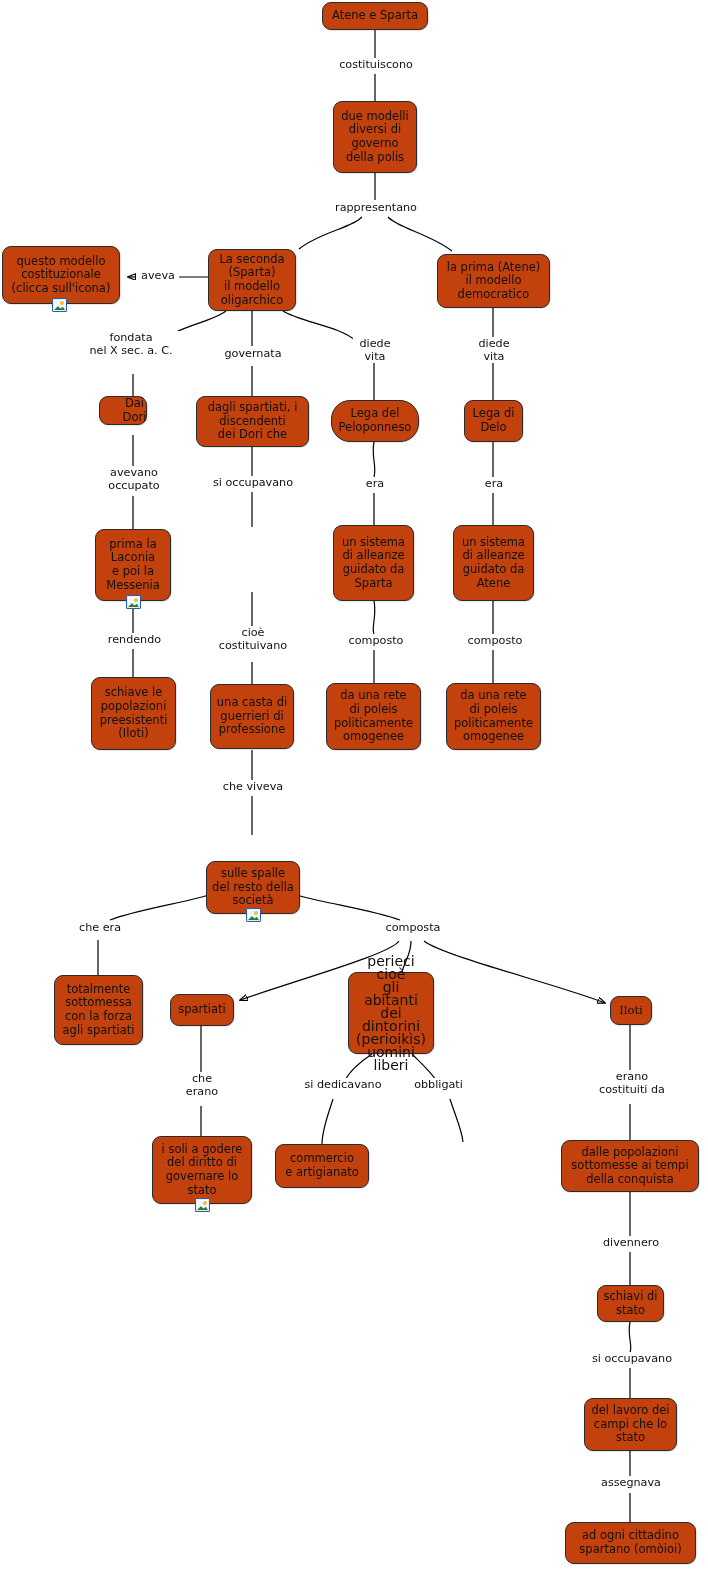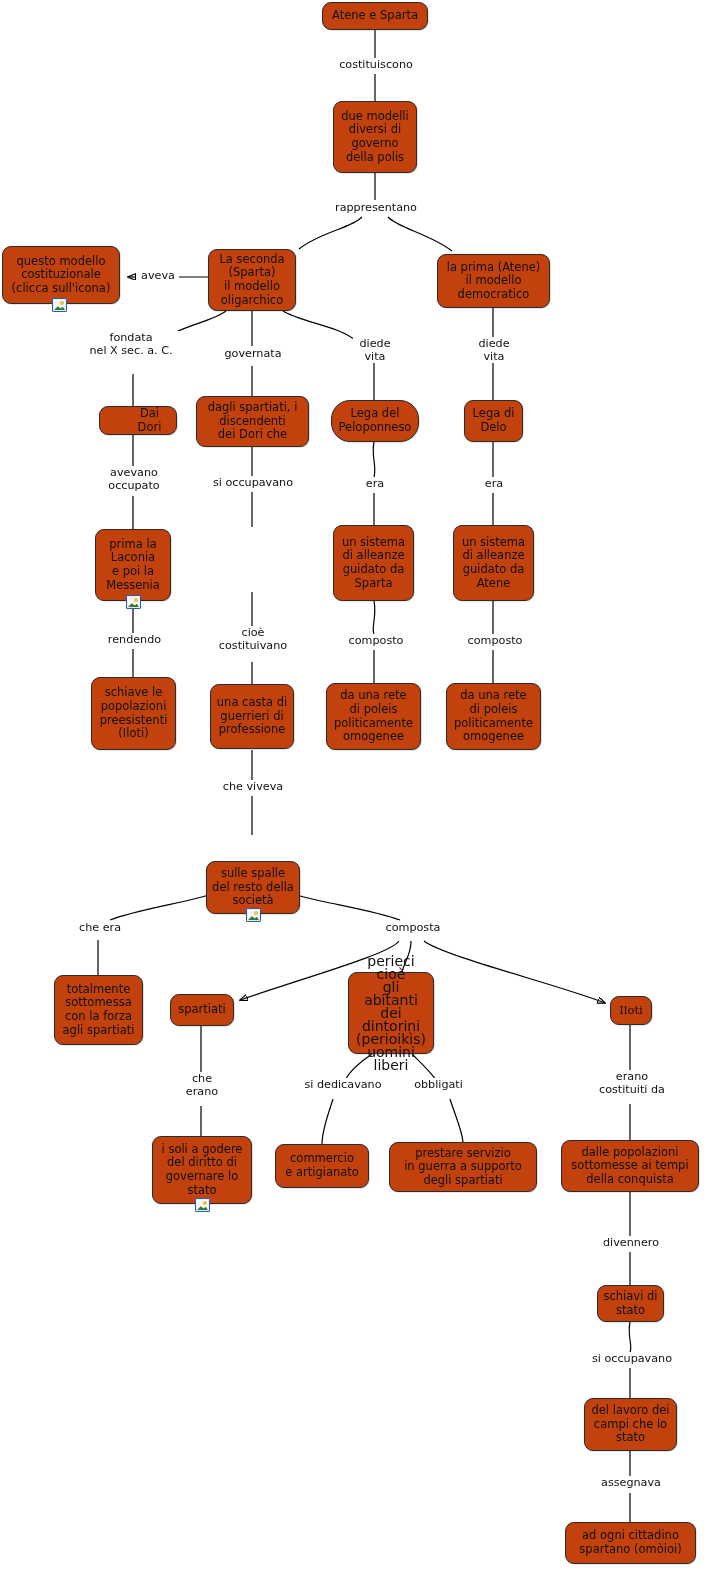--- a/index.html
+++ b/index.html
@@ -222,21 +222,21 @@
     <span>questo modello
 costituzionale
 (clicca sull'icona)</span>
     <span class="pic-icon" style="left:49px; top:51px;">
       <span class="sky"></span>
       <span class="hill"></span>
       <span class="sun"></span>
     </span>
   </div>
 
-  <div class="node" style="left:99px; top:406px; width:78px; height:29px;padding-left:28px;">
+  <div class="node" style="left:99px; top:396px; width:48px; height:29px;padding-left:28px;">
     <span>Dai Dori</span>
   </div>
 
   <div class="node" style="left:196px; top:396px; width:113px; height:51px;">
     <span>dagli spartiati, i
 discendenti
 dei Dori che</span>
   </div>
 
   <div class="node" style="left:331px; top:400px; width:88px; height:42px;border-radius:19px;">
@@ -347,25 +347,20 @@
       <span class="hill"></span>
       <span class="sun"></span>
     </span>
   </div>
 
   <div class="node" style="left:275px; top:1144px; width:94px; height:44px;">
     <span>commercio
 e artigianato</span>
   </div>
 
-  <div class="node" style="left:389px; top:1142px; width:148px; height:50px;">
-    <span>prestare servizio
-in guerra a supporto
-degli spartiati</span>
-  </div>
 
   <div class="node" style="left:561px; top:1140px; width:138px; height:52px;">
     <span>dalle popolazioni
 sottomesse ai tempi
 della conquista</span>
   </div>
 
   <div class="node" style="left:597px; top:1285px; width:67px; height:37px;">
     <span>schiavi di
 stato</span>

